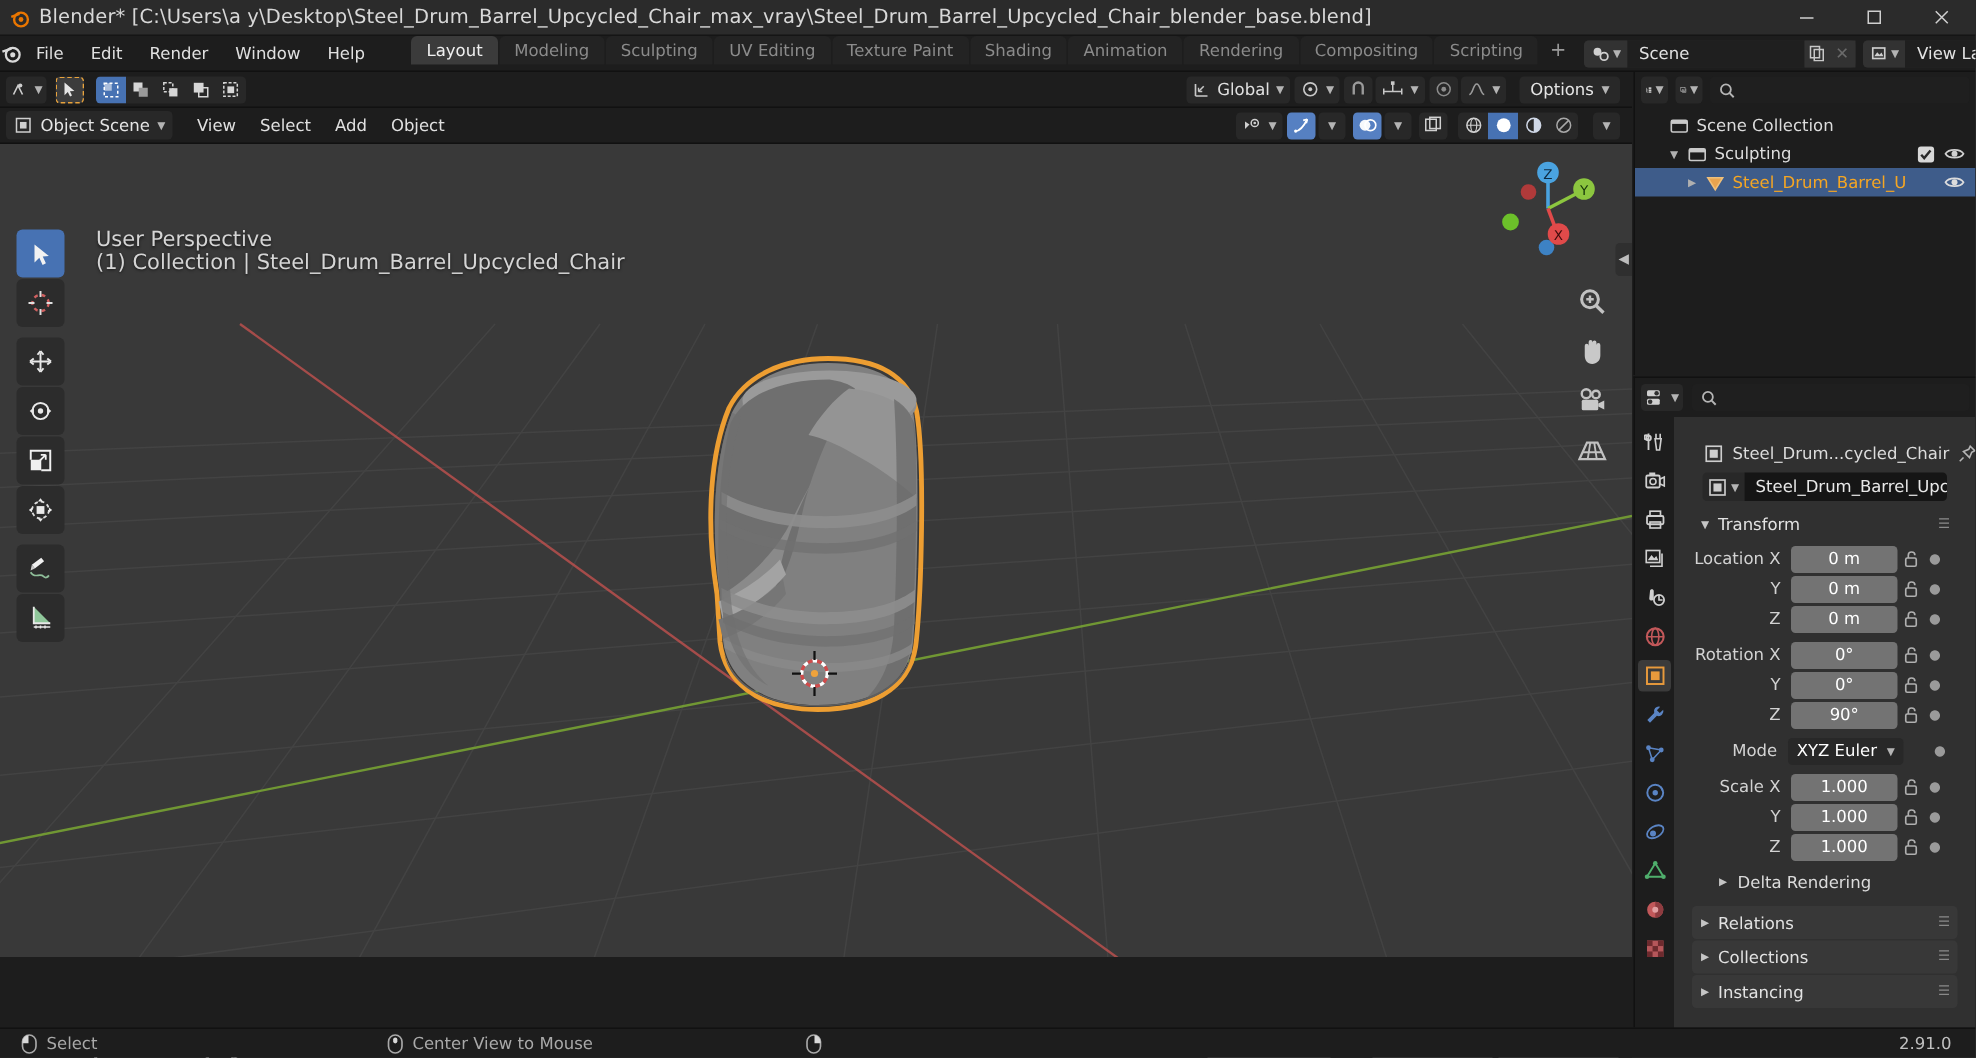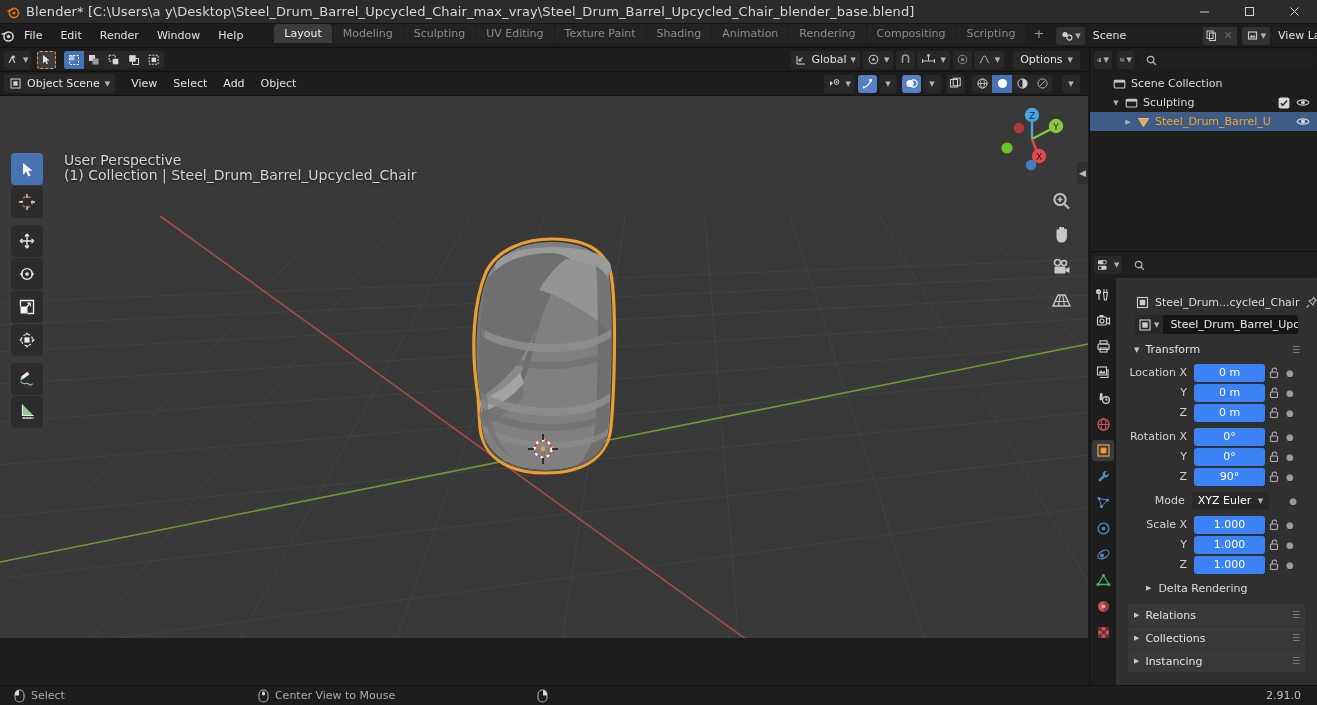--- a/index.html
+++ b/index.html
@@ -125,21 +125,21 @@
   .pin { margin-left:auto; color:#b5b5b5; }
   .namefield { display:flex; align-items:center; margin:1px 7px 5px 7px; height:19px; }
   .namefield .nf-icon { display:flex; align-items:center; gap:3px; background:#282828; height:19px; padding:0 4px; border-radius:3px 0 0 3px; }
   .namefield .nf-val { flex:1; background:#151515; height:19px; line-height:19px; padding:0 7px; font-size:11px; border-radius:0 3px 3px 0; color:#e8e8e8; overflow:hidden; white-space:nowrap; }
   .panel-head { display:flex; align-items:center; gap:6px; height:21px; padding:0 6px; font-size:11px; color:#e2e2e2; }
   .panel-head .tri { font-size:7px; color:#c5c5c5; }
   .panel-head.closed { background:#383838; margin:0 0 1px 0; border-radius:3px; }
   .grip { margin-left:auto; color:#8a8a8a; font-size:9px; letter-spacing:-1px; line-height:6px; }
   .row { display:flex; align-items:center; height:19px; margin-bottom:1px; padding-right:5px; }
   .row .lbl { width:66px; text-align:right; padding-right:7px; font-size:11px; color:#d2d2d2; }
-  .row .val { width:71px; height:18px; background:#3b82f6; border-radius:3px; font-size:11px; color:#fff;
+  .row .val { width:71px; height:18px; background:#737373; border-radius:3px; font-size:11px; color:#fff;
               display:flex; align-items:center; justify-content:center; }
   .row .val.dd { background:#282828; justify-content:space-between; padding:0 6px; }
   .row .lock { width:18px; display:flex; align-items:center; justify-content:center; }
   .row .dot { width:14px; display:flex; align-items:center; justify-content:center; color:#9a9a9a; font-size:9px; }
   .row.gaptop { margin-top:5px; }
   .sub-panel { display:flex; align-items:center; gap:7px; height:20px; padding-left:18px; font-size:11px; color:#dcdcdc; margin-top:4px; }
 
   
   .statusbar { position:absolute; left:0; top:685px; width:1317px; height:20px; background:#1d1d1d; border-top:1px solid #111;
                display:flex; align-items:center; font-size:11px; color:#a9a9a9; }

